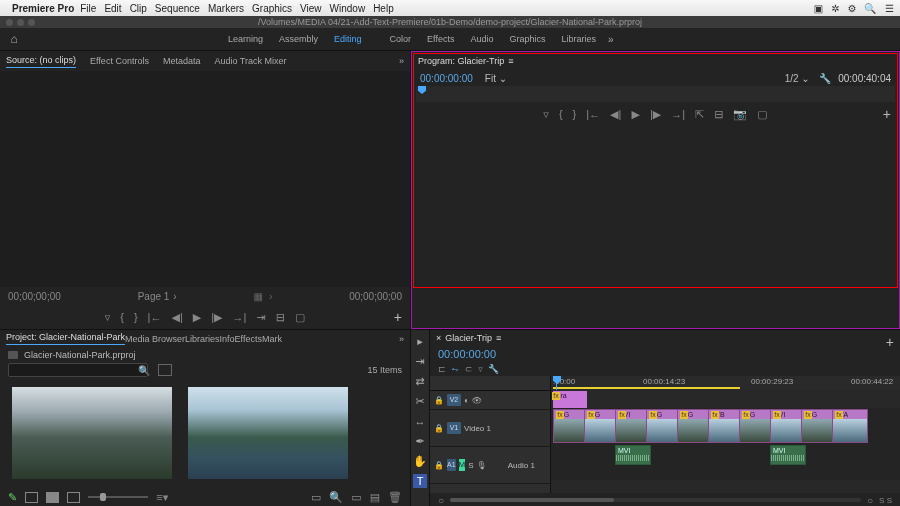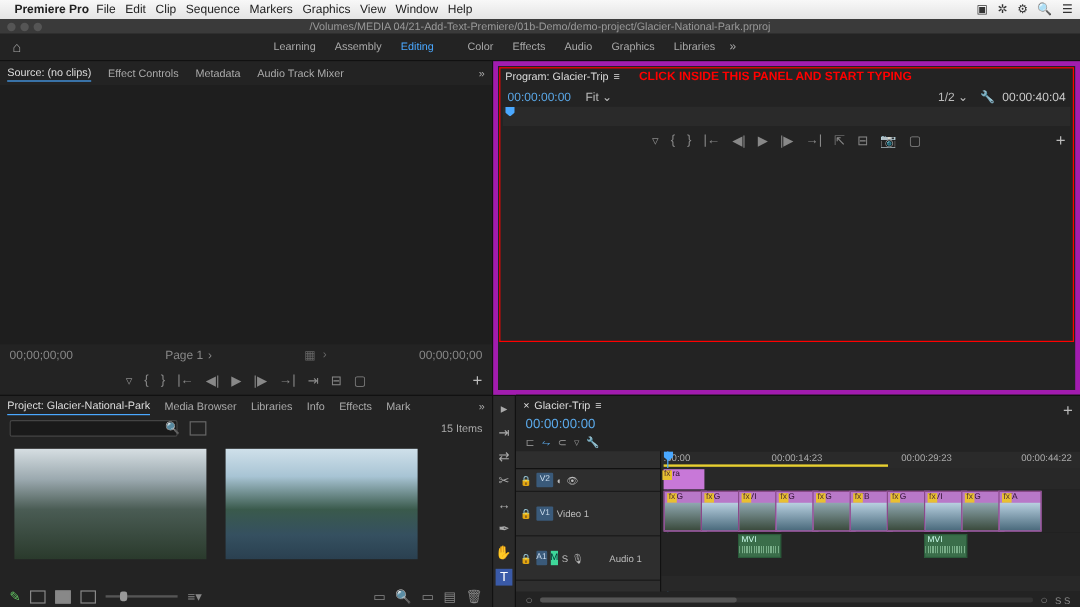--- a/index.html
+++ b/index.html
@@ -23,40 +23,40 @@
   .source-pane{width:410px;background:#232323;display:flex;flex-direction:column;border-right:1px solid #111}
   .tabs{height:20px;display:flex;align-items:center;padding:0 6px;gap:14px;color:#aaa;font-size:9px}
   .tabs .active{color:#ddd;border-bottom:1px solid #4aa8ff;padding-bottom:2px}
   .tabs .chev{margin-left:auto}
   .source-body{flex:1;background:#1e1e1e}
   .source-tc{height:18px;display:flex;align-items:center;padding:0 8px;color:#888;font-size:10px}
   .source-tc .sp{flex:1}
   .source-tc .icons{display:flex;gap:6px;color:#666}
   .transport{height:24px;display:flex;align-items:center;justify-content:center;gap:10px;color:#888;font-size:11px;position:relative}
   .transport .plus{position:absolute;right:8px;color:#bbb;font-size:14px}
-  .program-pane{flex:1;background:#232323;border:4px solid #a21caf;display:flex;flex-direction:column;position:relative}
+  .program-pane{flex:1;background:#232323;border:1px solid #a21caf;display:flex;flex-direction:column;position:relative}
   .program-pane .redbox{position:absolute;left:1px;top:1px;right:1px;bottom:40px;border:1px solid red;pointer-events:none}
   .prog-tabs{height:18px;display:flex;align-items:center;padding:0 6px;color:#ddd;font-size:9px}
   .prog-tabs .hint{color:red;margin-left:16px;font-weight:bold;font-size:10px}
   .video-area{flex:1;display:flex;justify-content:center;align-items:flex-start;padding-top:2px}
   .video{width:330px;height:186px;background:linear-gradient(180deg,#cfd6db 0%,#eaeef0 18%,#d4dadf 30%,#56646e 55%,#2e3c28 78%,#1f2a1c 100%);position:relative;overflow:hidden}
   .mtn{position:absolute;left:0;right:0;top:56px;height:70px;background:linear-gradient(180deg,#6c7c80 0%,#3e4b49 100%);clip-path:polygon(0% 100%,0% 40%,8% 10%,14% 30%,22% 8%,30% 28%,38% 5%,46% 26%,56% 4%,64% 22%,74% 2%,82% 20%,90% 6%,100% 28%,100% 100%)}
   .title-text{position:absolute;left:50%;transform:translateX(-50%);top:122px;color:#fff;font-family:"Times New Roman",serif;font-size:15px;letter-spacing:1px;text-shadow:0 1px 2px #000}
   .title-text .box{position:absolute;left:-3px;top:-2px;right:-3px;bottom:-2px;border:1px solid #ff4444}
   .prog-tc{height:16px;display:flex;align-items:center;padding:0 8px;font-size:10px}
   .prog-tc .blue{color:#5aa8e8}
   .prog-tc .fit{margin-left:12px;color:#bbb}
   .prog-tc .sp{flex:1}
   .prog-tc .scale{color:#bbb;margin-right:4px}
   .prog-tc .wrench{color:#bbb;margin:0 6px}
   .prog-ruler{height:16px;background:#2a2a2a;position:relative;margin:0 4px}
   .prog-ruler .ph{position:absolute;left:2px;top:0;width:8px;height:8px;background:#4aa8ff;clip-path:polygon(0 0,100% 0,100% 60%,50% 100%,0 60%)}
   .bottom{display:flex;height:178px}
   .project-pane{width:410px;background:#232323;display:flex;flex-direction:column;border-top:1px solid #111;border-right:1px solid #111}
-  .proj-tabs{height:18px;display:flex;align-items:center;padding:0 6px;gap:12px;font-size:9px;color:#aaa}
+  .proj-tabs{height:18px;display:flex;align-items:center;padding:0 6px;font-size:9px;color:#aaa}
   .proj-tabs .active{color:#ddd;border-bottom:1px solid #4aa8ff;padding-bottom:2px}
   .proj-tabs .chev{margin-left:auto}
   .proj-path{height:14px;display:flex;align-items:center;padding:0 8px;color:#bbb;font-size:9px;gap:6px}
   .proj-path .bin{width:10px;height:8px;background:#555;border-radius:1px}
   .search-row{height:18px;display:flex;align-items:center;padding:0 8px;gap:8px}
   .search-row input{flex:0 0 120px;background:#1a1a1a;border:1px solid #444;color:#ccc;font-size:9px;padding:1px 14px 1px 4px;border-radius:2px}
   .search-row .mag{margin-left:-18px;color:#777}
   .search-row .filter{width:12px;height:10px;border:1px solid #666}
   .search-row .sp{flex:1}
   .search-row .count{color:#aaa;font-size:9px}
@@ -199,21 +199,20 @@
       <span>▢</span>
       <span class="plus">+</span>
     </div>
   </div>
 
   <div class="program-pane">
     <div class="redbox"></div>
     <div class="prog-tabs">
       <span>Program: Glacier-Trip</span>
       <span style="margin-left:4px">≡</span>
-      <span class="hint">CLICK INSIDE THIS PANEL AND START TYPING</span>
     </div>
     <div class="prog-tc">
       <span class="blue">00:00:00:00</span>
       <span class="fit"><span>Fit</span> <span>⌄</span></span>
       <span class="sp"></span>
       <span class="scale"><span>1/2</span> <span>⌄</span></span>
       <span class="wrench">🔧</span>
       <span>00:00:40:04</span>
     </div>
     <div class="prog-ruler">
@@ -240,20 +239,24 @@
 <div class="bottom">
   <div class="project-pane">
     <div class="proj-tabs">
       <span class="active">Project: Glacier-National-Park</span>
       <span>Media Browser</span>
       <span>Libraries</span>
       <span>Info</span>
       <span>Effects</span>
       <span>Mark</span>
       <span class="chev">»</span>
+    </div>
+    <div class="proj-path">
+      <span class="bin"></span>
+      <span>Glacier-National-Park.prproj</span>
     </div>
     <div class="search-row">
       <input placeholder="" style="">
       <span class="mag">🔍</span>
       <span class="filter"></span>
       <span class="sp"></span>
       <span class="count">15 Items</span>
     </div>
     <div class="thumbs">
       <div class="thumb a"></div>

